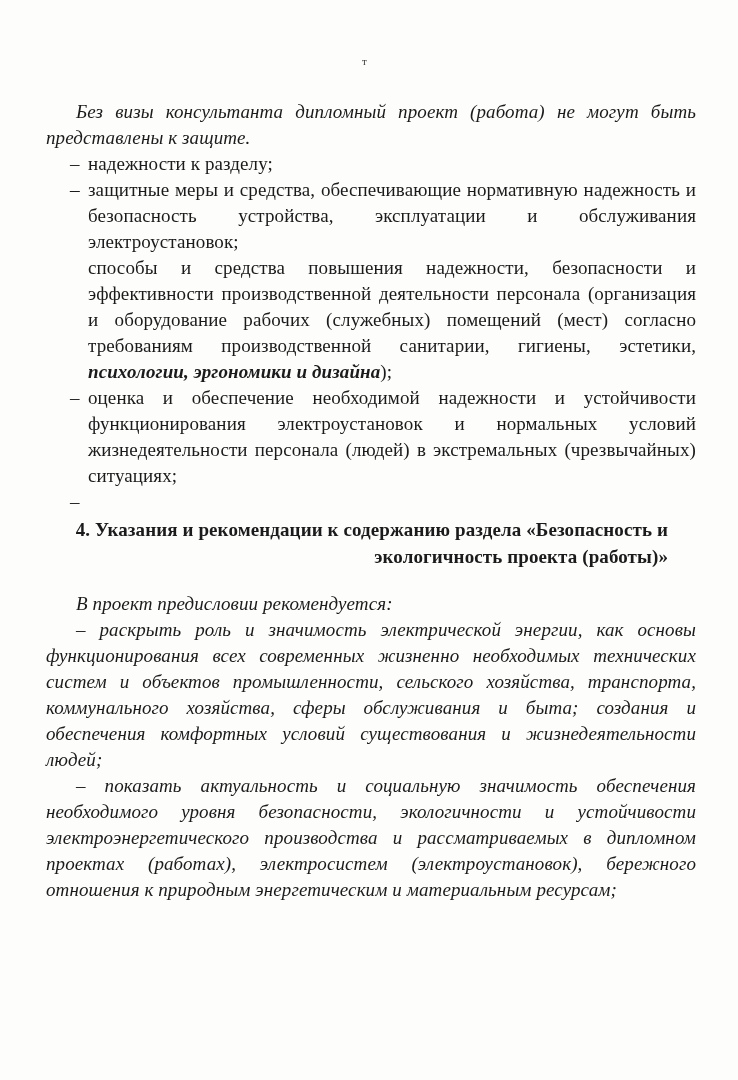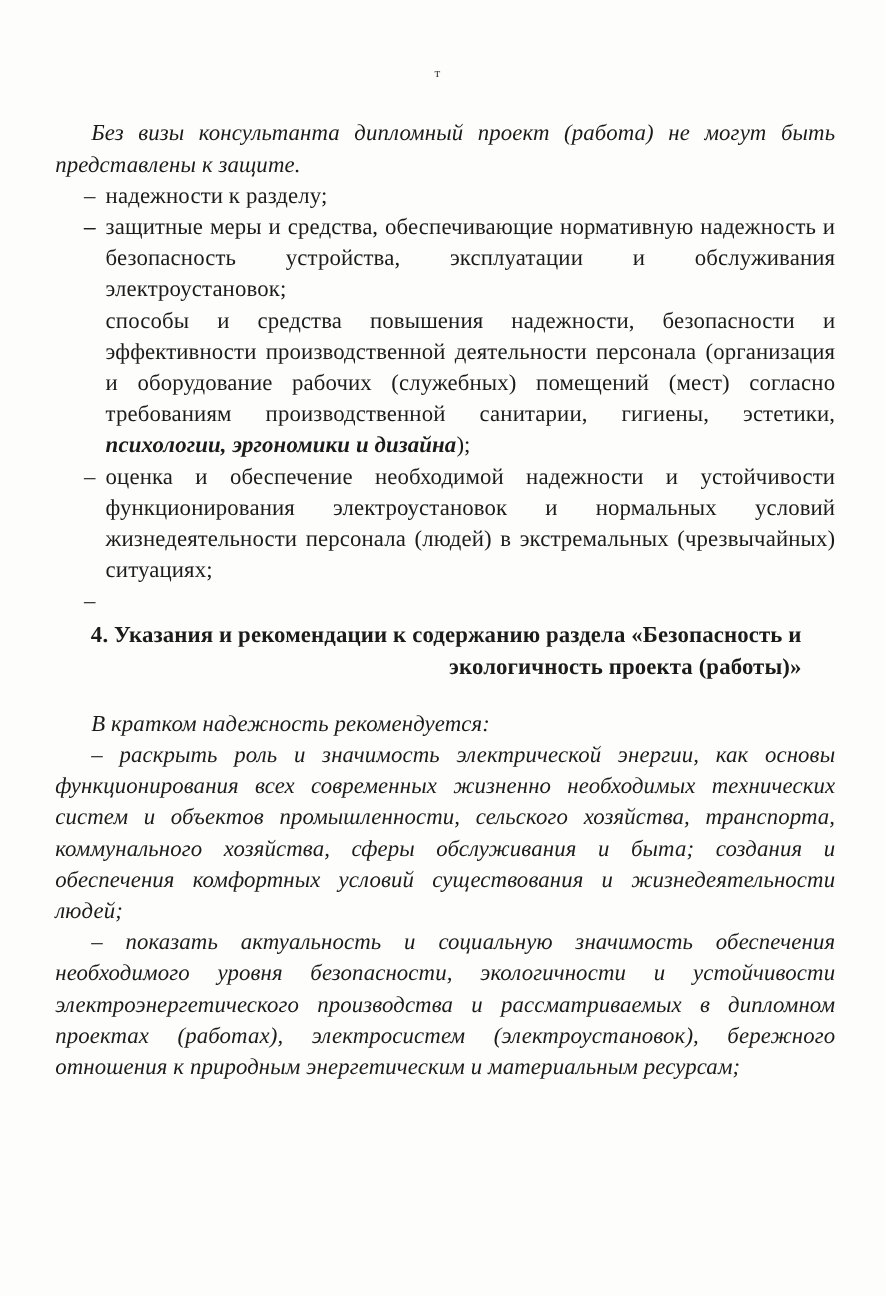--- a/index.html
+++ b/index.html
@@ -95,20 +95,20 @@
       </div>
 
       <div class="list-item">
         <span class="marker">–</span>
       </div>
 
     </div>
 
     <h2 class="heading">4. Указания и рекомендации к содержанию раздела «Безопасность и экологичность проекта (работы)»</h2>
 
-    <p class="para">В кратком надежность рекомендуется:</p>
+    <p class="para">В проект предисловии рекомендуется:</p>
 
     <p class="para">– раскрыть роль и значимость электрической энергии, как основы функционирования всех современных жизненно необходимых технических систем и объектов промышленности, сельского хозяйства, транспорта, коммунального хозяйства, сферы обслуживания и быта; создания и обеспечения комфортных условий существования и жизнедеятельности людей;</p>
 
     <p class="para">– показать актуальность и социальную значимость обеспечения необходимого уровня безопасности, экологичности и устойчивости электроэнергетического производства и рассматриваемых в дипломном проектах (работах), электросистем (электроустановок), бережного отношения к природным энергетическим и материальным ресурсам;</p>
 
   </div>
 </div>
 
 </body></html>

